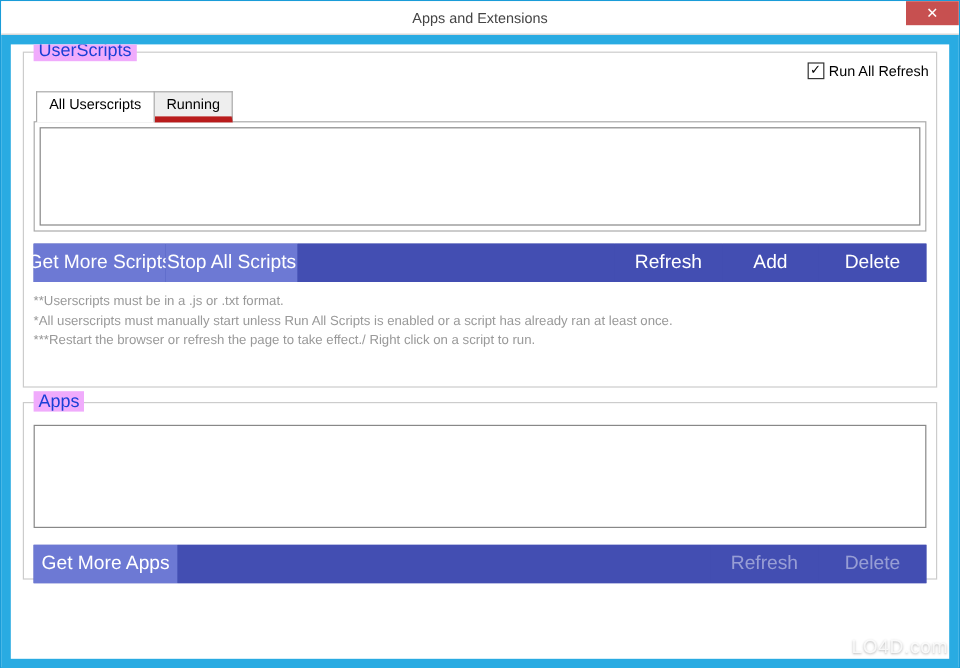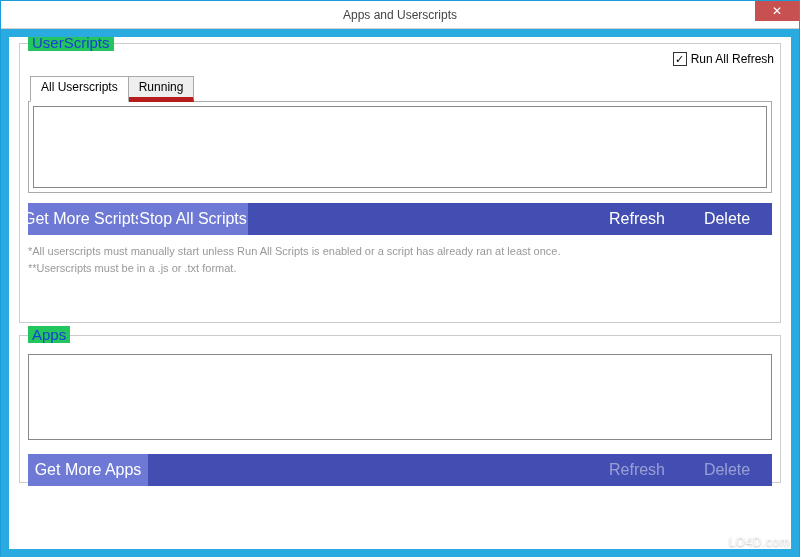--- a/index.html
+++ b/index.html
@@ -62,21 +62,21 @@
     .groupbox {
       border: 1px solid #ccc;
       position: relative;
       padding: 14px 8px 8px 8px;
       margin-bottom: 12px;
     }
     .groupbox-title {
       position: absolute;
       top: -10px;
       left: 8px;
-      background: #22c55e;
+      background: #f0abfc;
       padding: 0 4px;
       color: #1a3fd6;
       font-size: 15px;
     }
     .run-all-row {
       position: absolute;
       top: 8px;
       right: 6px;
       display: flex;
       align-items: center;
@@ -168,21 +168,21 @@
     }
     .apps-toolbar .toolbar-btn.faded {
       color: rgba(255,255,255,0.45);
       background: #434eb2;
     }
     .watermark {
       position: absolute;
       right: 10px;
       bottom: 8px;
       color: rgba(255,255,255,0.8);
-      font-size: 12px;
+      font-size: 16px;
       font-weight: 300;
       letter-spacing: 0.5px;
       text-shadow: 0 1px 2px rgba(0,0,0,0.3);
       pointer-events: none;
       display: flex;
       align-items: center;
       gap: 4px;
       flex-direction: column;
     }
     .watermark-icon {
@@ -191,21 +191,21 @@
       border-radius: 50%;
       background: rgba(255,255,255,0.35);
       display: inline-block;
     }
   </style>
 </head>
 <body>
 
 <div class="outer-frame">
   <div class="titlebar">
-    <div class="title-text">Apps and Userscripts</div>
+    <div class="title-text">Apps and Extensions</div>
     <div class="close-btn">
       <span>✕</span>
     </div>
   </div>
   <div class="blue-surround">
     <div class="white-panel">
 
       <div class="groupbox" style="height:280px;">
         <div class="groupbox-title">UserScripts</div>
 
@@ -220,26 +220,28 @@
         </div>
         <div class="tab-content-outer">
           <div class="tab-content-inner"></div>
         </div>
 
         <div class="toolbar">
           <div class="toolbar-btn light" style="width:110px;">Get More Scripts</div>
           <div class="toolbar-btn light" style="width:110px;">Stop All Scripts</div>
           <div class="toolbar-spacer"></div>
           <div class="toolbar-btn dark" style="width:90px;">Refresh</div>
+          <div class="toolbar-btn dark" style="width:80px;">Add</div>
           <div class="toolbar-btn dark" style="width:90px;">Delete</div>
         </div>
 
         <div class="help-text">
+          <div>**Userscripts must be in a .js or .txt format.</div>
           <div>*All userscripts must manually start unless Run All Scripts is enabled or a script has already ran at least once.</div>
-          <div>**Userscripts must be in a .js or .txt format.</div>
+          <div>***Restart the browser or refresh the page to take effect./ Right click on a script to run.</div>
         </div>
       </div>
 
       <div class="groupbox" style="height:148px;">
         <div class="groupbox-title">Apps</div>
         <div class="apps-list"></div>
         <div class="apps-toolbar">
           <div class="toolbar-btn light" style="width:120px;">Get More Apps</div>
           <div class="toolbar-spacer"></div>
           <div class="toolbar-btn faded" style="width:90px;">Refresh</div>

